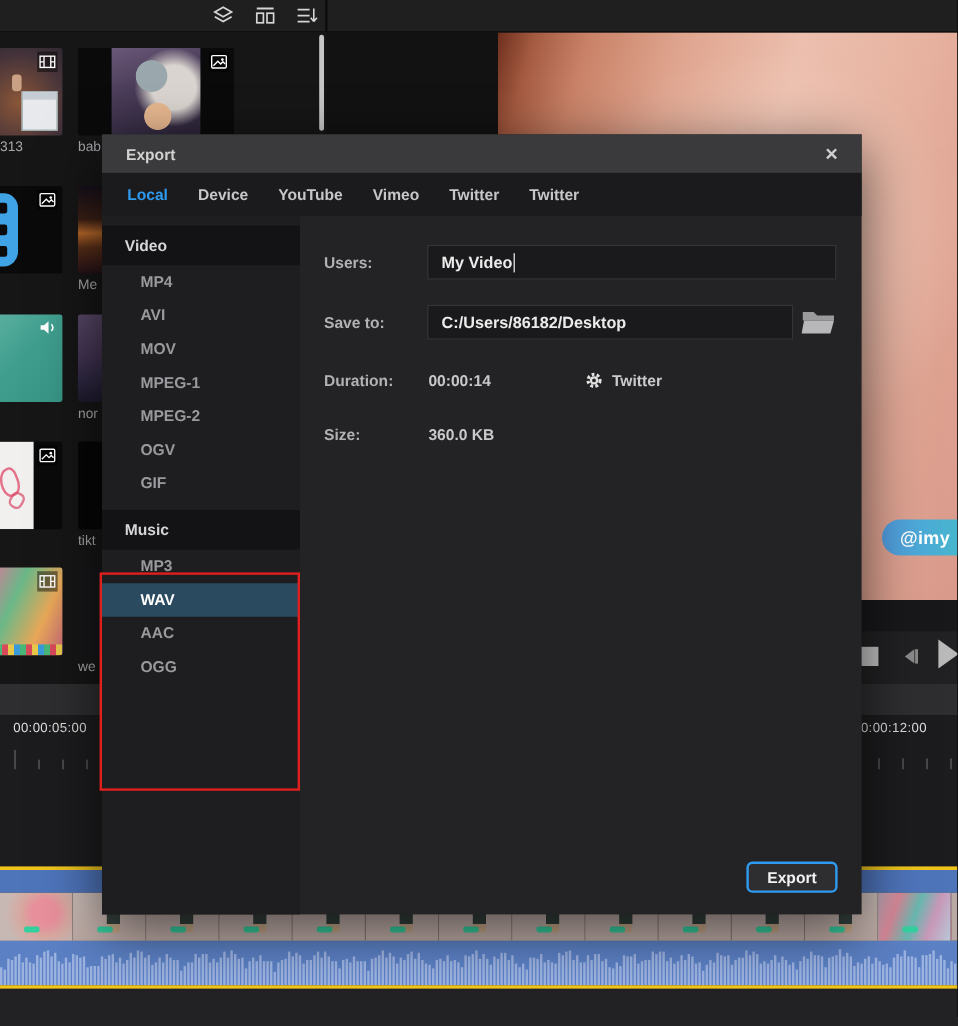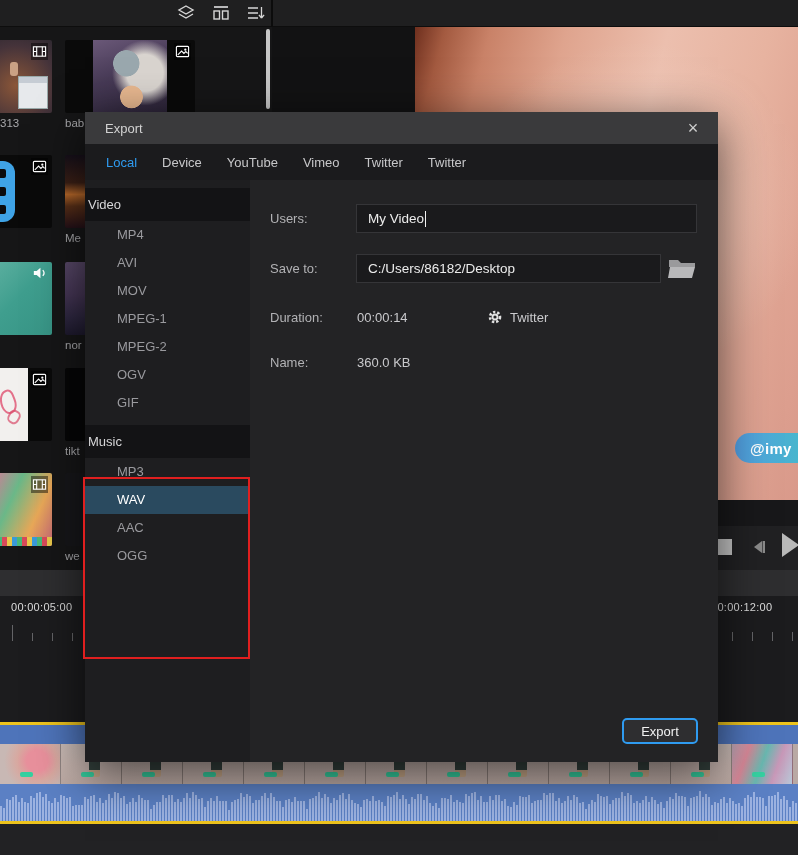--- a/index.html
+++ b/index.html
@@ -74,29 +74,29 @@
   .frame .fig { position:absolute; left:46%; top:7px; width:11px; height:26px; border-radius:5px 5px 2px 2px;
       background:linear-gradient(180deg,#b08868 0 22%, #35423e 22% 72%, #c8a888 72%); }
   .frame .tag { position:absolute; left:34%; bottom:7px; width:13px; height:5px; background:#35d0a0; border-radius:2px; }
   .frame.first { background:radial-gradient(circle at 62% 42%, #e8909c 0 24%, #d8a8a0 45%, #c8b8b4 75%); }
   .frame.fair { background:linear-gradient(110deg,#c0a8b8 0%,#d88898 25%,#68b8b0 50%,#c898b8 72%,#b8c8d8 100%); }
   .waveform { position:absolute; left:0; top:188px; width:798px; height:37px; background:var(--waveform-bg,#5b80c4); display:flex; align-items:flex-end; gap:1px; overflow:hidden; }
   .waveform i { flex:0 0 2px; background:var(--waveform-fg,#a2b6e3); opacity:.92; }
   .below-track { position:absolute; left:0; top:228px; width:798px; height:31px; background:#222224; }
 
   
-  .dialog { left:85px; top:112px; width:633px; height:650px; background:#232325; z-index:20; box-shadow:0 12px 45px rgba(0,0,0,.65); }
+  .dialog { left:85px; top:112px; width:633px; height:650px; background:#232325; z-index:20; box-shadow:0 12px 45px rgba(0,0,0,.65);font-weight:bold; }
   .dlg-header { position:relative; height:32px; background:#3a3a3c; display:flex; align-items:center; padding-left:20px; font-size:13px; color:#d2d2d2; }
   .dlg-close { position:absolute; right:14px; top:5px; width:22px; height:22px; font-size:18px; line-height:22px; text-align:center; color:#cfcfcf; cursor:pointer; }
   .dlg-tabs { height:36px; background:#1b1b1d; display:flex; align-items:center; padding-left:21px; gap:25px; font-size:13px; color:#c7c7c9; }
   .tab { cursor:pointer; }
   .tab.active { color:var(--accent,#2f9bf0); }
   .dlg-body { position:absolute; left:0; top:68px; right:0; bottom:0; }
   .dlg-sidebar { position:absolute; left:0; top:0; bottom:0; width:165px; background:#1e1e20; padding-top:8px; }
-  .fmt-header { height:33px; line-height:33px; padding-left:3px; background:#131315; color:#d6d6d8; font-size:13px; }
+  .fmt-header { height:33px; line-height:33px; padding-left:19px; background:#131315; color:#d6d6d8; font-size:13px; }
   .fmt-item { height:28px; line-height:28px; padding-left:32px; color:#9a9a9e; font-size:13px; cursor:pointer; }
   .fmt-item.selected { background:var(--selected-item-bg,#2a4a5f); color:#fff; }
   .fmt-gap { height:8px; }
 
   .fld-label { position:absolute; left:185px; font-size:13px; color:#b2b2b5; }
   .fld-value { position:absolute; font-size:13px; color:#c9c9cc; }
   .inputbox { position:absolute; left:271px; width:341px; height:29px; background:#1a1a1c; border:1px solid #353538; display:flex; align-items:center; padding-left:11px; font-size:13.5px; color:#ececec; }
   .caret { display:inline-block; width:1px; height:16px; background:#f2f2f2; margin-left:1px; }
   .folder-btn { position:absolute; left:582px; top:75px; width:30px; height:27px; cursor:pointer; }
   .settings { position:absolute; left:402px; top:124px; height:26px; display:flex; align-items:center; gap:7px; cursor:pointer; color:#cbcbce; font-size:13px; }
@@ -633,21 +633,21 @@
       <div class="settings">
         <span style="width:16px;height:16px;display:inline-block">
           <svg viewBox="0 0 16 16" style="width:16px;height:16px">
               <circle cx="8" cy="8" r="5" fill="none" stroke="#e2e2e2" stroke-width="2.6" stroke-dasharray="2.3 1.9"></circle>
               <circle cx="8" cy="8" r="2.5" fill="none" stroke="#e2e2e2" stroke-width="1.8"></circle>
             </svg>
         </span>
         <span>Twitter</span>
       </div>
 
-      <span class="fld-label" style="top:175px">Name:</span>
+      <span class="fld-label" style="top:175px">Size:</span>
       <span class="fld-value" style="left:272px; top:175px">360.0 KB</span>
 
       <div class="export-btn">Export</div>
     </div>
   </div>
 
   <div class="abs annotation"></div>
 
 </div>
 

